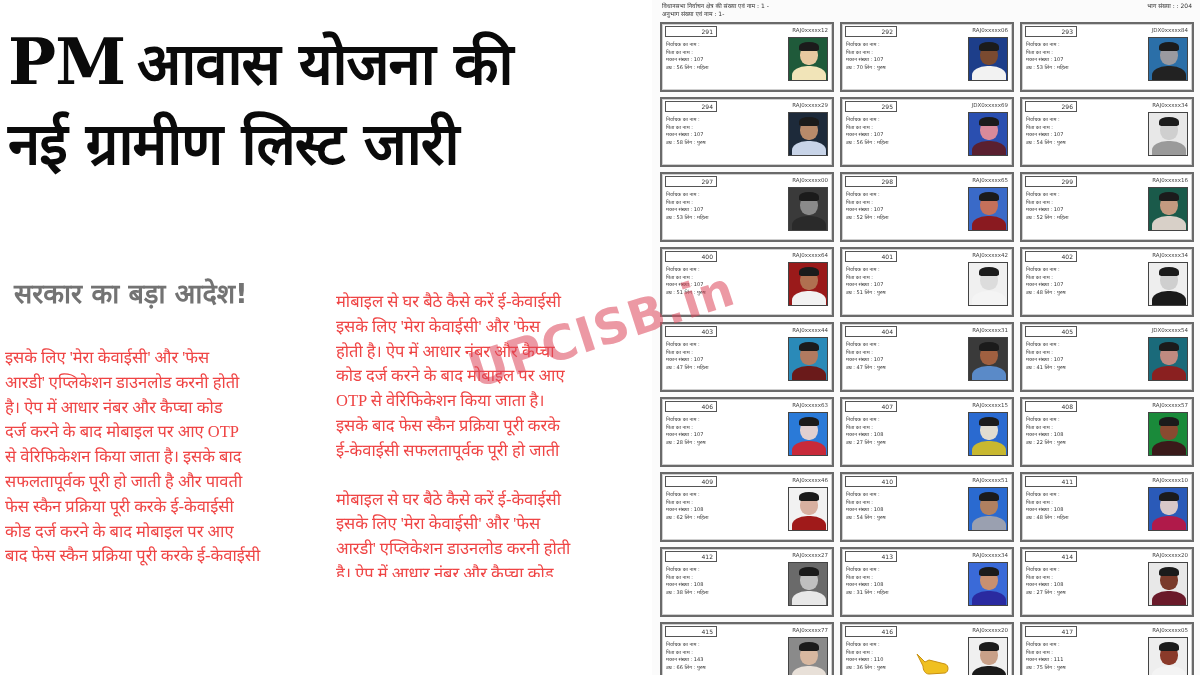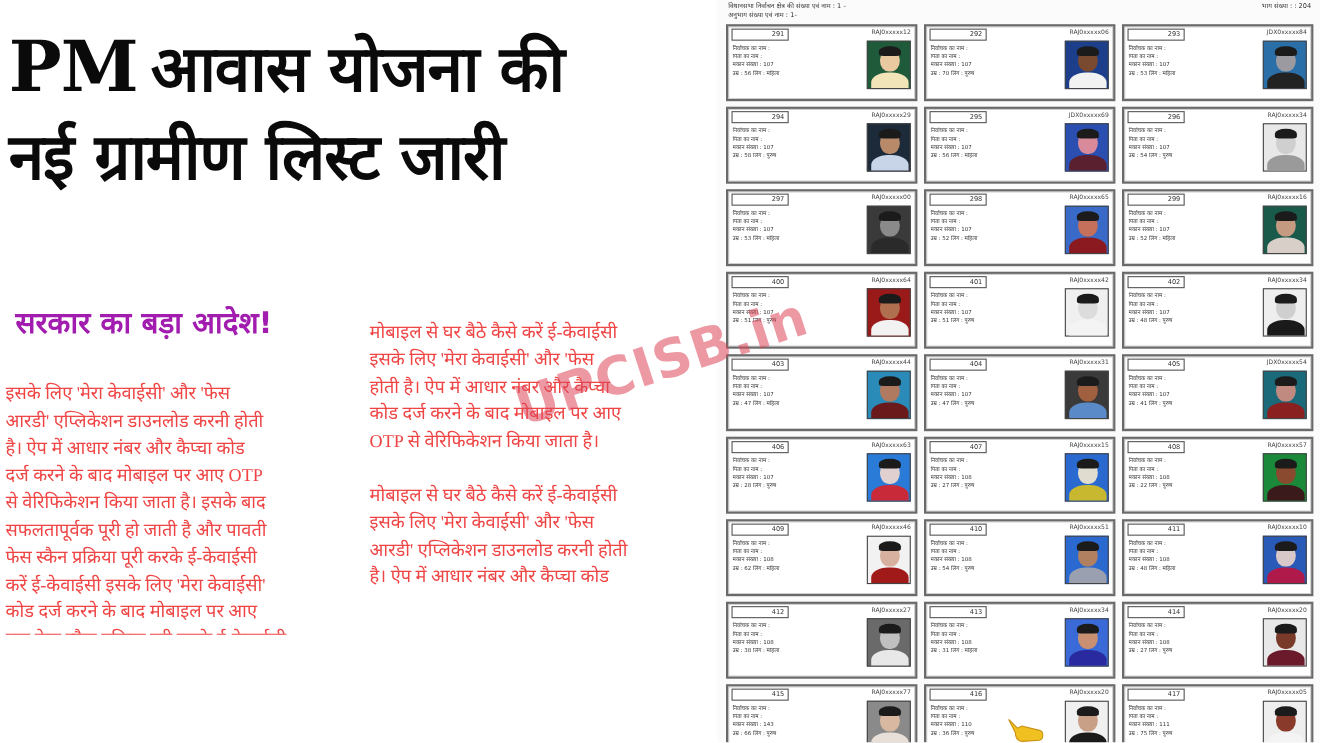--- a/index.html
+++ b/index.html
@@ -5,21 +5,21 @@
   * { box-sizing: border-box; margin: 0; padding: 0; }
   html, body { width: 1200px; height: 675px; overflow: hidden; background: #ffffff; }
   body { position: relative; font-family: "DejaVu Serif", "Liberation Serif", serif; color: #111; }
 
   
   .article { position: absolute; left: 0; top: 0; width: 650px; height: 577px; background: #fff; overflow: hidden; }
   .headline { position: absolute; left: 8px; top: 22px; width: 640px; font-family: "DejaVu Sans", "Liberation Sans", sans-serif; font-weight: bold; font-size: 58px; line-height: 80px; color: #0a0a0a; letter-spacing: -1px; }
   .headline .line { display: block; white-space: nowrap; }
   .headline .pm { font-family: "DejaVu Serif", "Liberation Serif", serif; font-weight: bold; font-size: 64px; margin-right: 12px; }
 
-  .subhead { position: absolute; left: 14px; top: 274px; font-family: "DejaVu Sans", "Liberation Sans", sans-serif; font-weight: bold; font-size: 27px; color: #a21caf; white-space: nowrap; }
+  .subhead { position: absolute; left: 14px; top: 274px; font-family: "DejaVu Sans", "Liberation Sans", sans-serif; font-weight: bold; font-size: 27px; color: #737373; white-space: nowrap; }
 
   .col { position: absolute; font-family: Liberation Serif, serif; font-size: 16.5px; line-height: 24.8px; color: #ef4444; }
   .col-left { left: 5px; top: 346px; width: 305px; }
   .col-right { left: 336px; top: 290px; width: 300px; }
   .para { margin-bottom: 24px; }
   .para-line { display: block; white-space: nowrap; overflow: hidden; }
 
   
   .watermark { position: absolute; left: 470px; top: 344px; font-family: "DejaVu Sans", "Liberation Sans", sans-serif; font-weight: bold; font-size: 48px; color: rgba(220, 70, 90, 0.55); transform: rotate(-18deg); transform-origin: left center; letter-spacing: 1px; white-space: nowrap; pointer-events: none; z-index: 5; }
 
@@ -54,31 +54,32 @@
   <h2 class="subhead">सरकार का बड़ा आदेश!</h2>
 
   <div class="col col-left" id="col-left">
       <span class="para-line">इसके लिए 'मेरा केवाईसी' और 'फेस</span>
       <span class="para-line">आरडी' एप्लिकेशन डाउनलोड करनी होती</span>
       <span class="para-line">है। ऐप में आधार नंबर और कैप्चा कोड</span>
       <span class="para-line">दर्ज करने के बाद मोबाइल पर आए OTP</span>
       <span class="para-line">से वेरिफिकेशन किया जाता है। इसके बाद</span>
       <span class="para-line">सफलतापूर्वक पूरी हो जाती है और पावती</span>
       <span class="para-line">फेस स्कैन प्रक्रिया पूरी करके ई-केवाईसी</span>
-      <span class="para-line">करें ई-केवाईसी इसके लिए 'मेरा केवाईसी'</span>
       <span class="para-line">कोड दर्ज करने के बाद मोबाइल पर आए</span>
       <span class="para-line">बाद फेस स्कैन प्रक्रिया पूरी करके ई-केवाईसी</span>
     </div>
   <div class="col col-right" id="col-right">
       <div class="para">
         <span class="para-line">मोबाइल से घर बैठे कैसे करें ई-केवाईसी</span>
         <span class="para-line">इसके लिए 'मेरा केवाईसी' और 'फेस</span>
         <span class="para-line">होती है। ऐप में आधार नंबर और कैप्चा</span>
         <span class="para-line">कोड दर्ज करने के बाद मोबाइल पर आए</span>
         <span class="para-line">OTP से वेरिफिकेशन किया जाता है।</span>
+        <span class="para-line">इसके बाद फेस स्कैन प्रक्रिया पूरी करके</span>
+        <span class="para-line">ई-केवाईसी सफलतापूर्वक पूरी हो जाती</span>
       </div>
       <div class="para">
         <span class="para-line">मोबाइल से घर बैठे कैसे करें ई-केवाईसी</span>
         <span class="para-line">इसके लिए 'मेरा केवाईसी' और 'फेस</span>
         <span class="para-line">आरडी' एप्लिकेशन डाउनलोड करनी होती</span>
         <span class="para-line">है। ऐप में आधार नंबर और कैप्चा कोड</span>
       </div>
     </div>
 </div>
 

